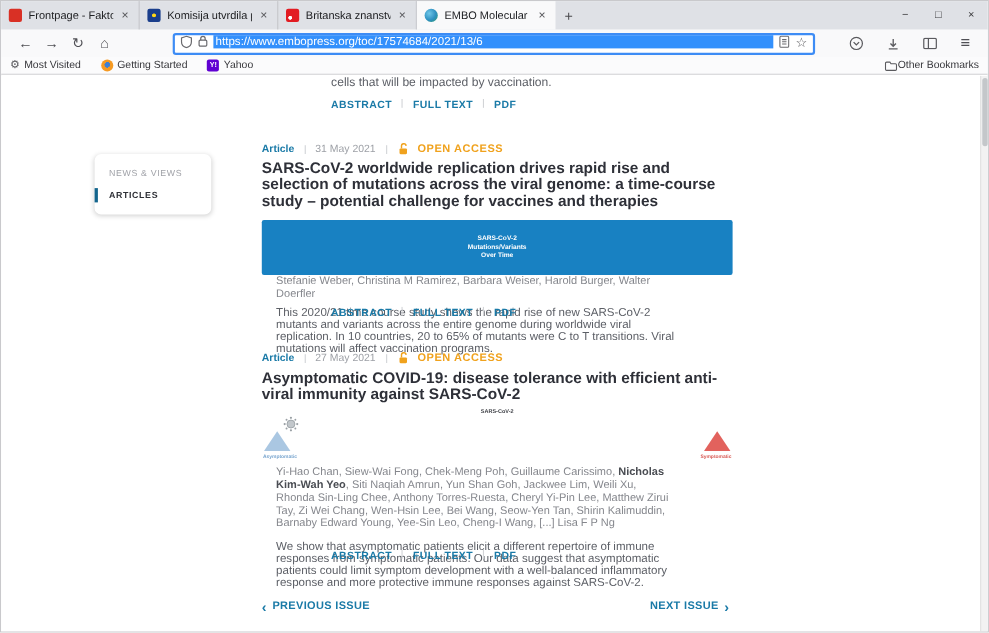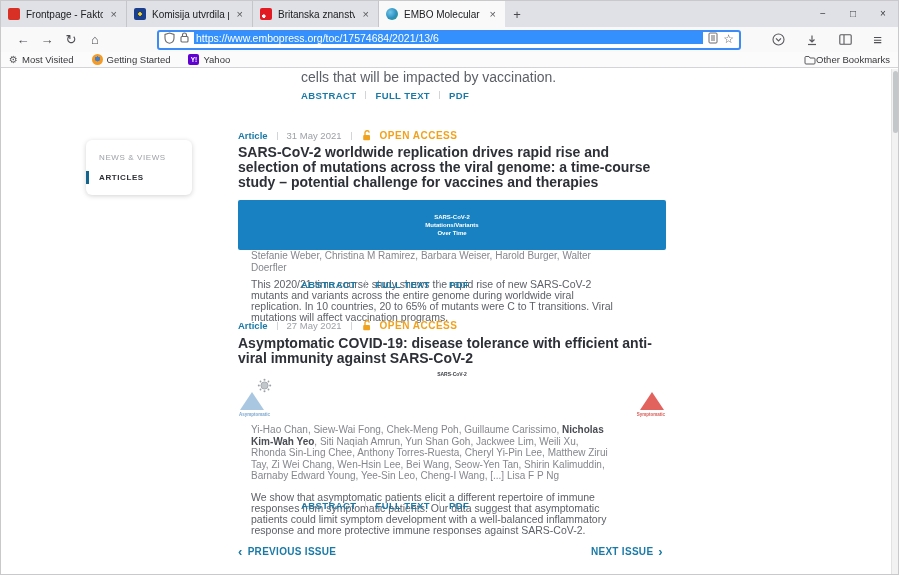--- a/index.html
+++ b/index.html
@@ -39,21 +39,21 @@
   .bm-yahoo { width: 11px; height: 11px; border-radius: 2px; background: #6001d2; color: #fff; font-size: 6.5px; font-weight: bold; display: inline-flex; align-items: center; justify-content: center; }
   .bm-right { margin-left: auto; display: inline-flex; align-items: center; gap: 0; font-size: 9.5px; color: #37373b; }
 
   
   .content { position: absolute; top: 68px; left: 0; right: 7px; bottom: 0; background: #fff; overflow: hidden; }
   .scrolltrack { position: absolute; top: 68px; right: 0; width: 7px; bottom: 0; background: #f2f2f2; border-left: 1px solid #e2e2e2; }
   .scrollthumb { position: absolute; top: 2px; left: 1px; width: 5px; height: 62px; background: #c4c7ca; border-radius: 3px; }
   .plink { font-size: 9.5px; font-weight: bold; color: #1a7aa7; letter-spacing: 0.4px; }
   .sep { display: inline-block; width: 1px; height: 8px; background: #d2d4d7; margin: 0 9px; vertical-align: middle; }
 
-  .partial-text { position: absolute; left: 300px; top: 0; width: 365px; font-size: 14px; color: #5c5f66; }
+  .partial-text { position: absolute; left: 300px; top: 0; width: 365px; font-size: 11px; color: #5c5f66; }
   .partial-links { position: absolute; left: 300px; top: 16px; }
 
   .side-card { position: absolute; left: 85px; top: 71px; width: 106px; background: #fff; border-radius: 6px; box-shadow: 0 1px 5px rgba(0,0,0,0.18); padding: 11px 0; }
   .side-item { font-size: 8px; letter-spacing: 0.6px; padding: 2px 13px; margin-bottom: 7px; color: #9fa1a7; }
   .side-item:last-child { margin-bottom: 0; }
   .side-item.active { color: #2e3036; font-weight: bold; border-left: 3px solid #13658d; padding-left: 10px; }
 
   .meta { position: absolute; left: 237px; display: flex; align-items: center; }
   .meta-kind { font-size: 9.5px; font-weight: bold; color: #1a7aa7; }
   .meta-date { font-size: 9.5px; color: #9da0a6; }

